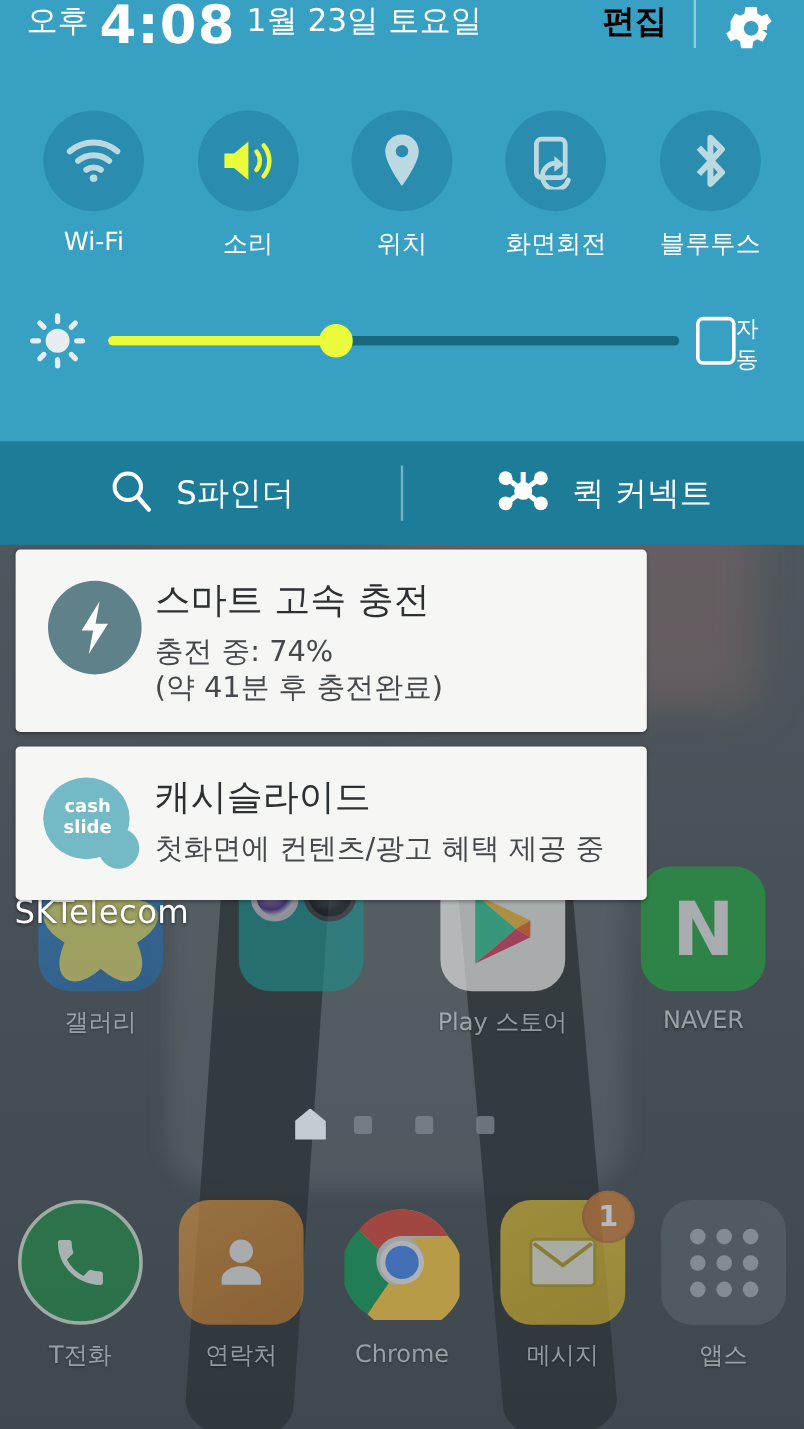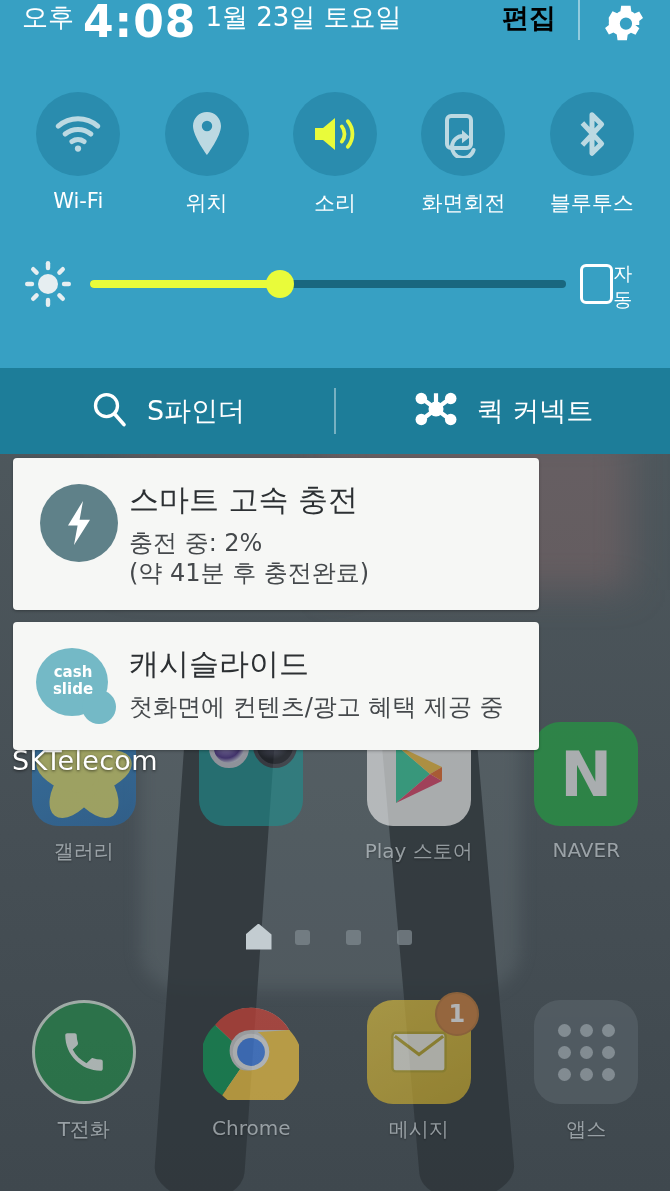--- a/index.html
+++ b/index.html
@@ -191,20 +191,29 @@
 <div class="home-row" style="top:1000px">
   <div class="home-cell">
     <div class="app-ico ico-phone dim">
       <svg width="50" height="50" viewBox="0 0 24 24" aria-hidden="true">
         <path fill="#eaf2ec" d="M6.6 10.8c1.4 2.8 3.8 5.1 6.6 6.6l2.2-2.2c.3-.3.7-.4 1-.2 1.2.4 2.4.6 3.6.6.6 0 1 .4 1 1V20c0 .6-.4 1-1 1C10.6 21 3 13.4 3 4c0-.6.4-1 1-1h3.5c.6 0 1 .4 1 1 0 1.3.2 2.5.6 3.6.1.3 0 .7-.2 1l-2.3 2.2z"></path>
       </svg>
     </div>
     <div class="app-lbl dim">T전화</div>
   </div>
 
+  <div class="home-cell">
+    <div class="app-ico ico-contacts dim">
+      <svg width="56" height="56" viewBox="0 0 24 24" aria-hidden="true">
+        <circle cx="12" cy="8" r="4.2" fill="#f2f2f2"></circle>
+        <path fill="#f2f2f2" d="M12 13.4c-4.2 0-7 2.3-7 4.6V20h14v-2c0-2.3-2.8-4.6-7-4.6z"></path>
+      </svg>
+    </div>
+    <div class="app-lbl dim">연락처</div>
+  </div>
 
   <div class="home-cell">
     <div class="app-ico ico-chrome dim">
       <svg width="96" height="96" viewBox="0 0 100 100" aria-hidden="true">
         <circle cx="50" cy="50" r="46" fill="#d8d8d8"></circle>
         <path d="M50 4a46 46 0 0 1 39.8 23H50a23 23 0 0 0-20 11.6L12.5 22A46 46 0 0 1 50 4z" fill="#dc4437"></path>
         <path d="M12.5 22 30 38.6A23 23 0 0 0 38.6 68L20 95A46 46 0 0 1 12.5 22z" fill="#0f9d58"></path>
         <path d="M89.8 27A46 46 0 0 1 20 95l18.6-27A23 23 0 0 0 69 50c0-8.8-5-16.6-12-20.5z" fill="#ffcd40"></path>
         <circle cx="50" cy="50" r="19" fill="#f2f2f2"></circle>
         <circle cx="50" cy="50" r="14.5" fill="#4285f4"></circle>
@@ -268,37 +277,37 @@
           <path fill="none" stroke="#bcd9e2" stroke-width="2.4" stroke-linecap="round" d="M2.5 5.2a14.5 14.5 0 0 1 19 0"></path>
           <path fill="none" stroke="#bcd9e2" stroke-width="2.4" stroke-linecap="round" d="M5.8 9a9.8 9.8 0 0 1 12.4 0"></path>
           <path fill="none" stroke="#bcd9e2" stroke-width="2.4" stroke-linecap="round" d="M9.1 12.6a5 5 0 0 1 5.8 0"></path>
           <circle cx="12" cy="16" r="1.5" fill="#bcd9e2"></circle>
         </svg>
       </div>
       <div class="tgl-lbl">Wi-Fi</div>
     </div>
 
     <div class="tgl">
-      <div class="tgl-circle">
-        <svg width="36" height="48" viewBox="0 0 18 24" aria-hidden="true">
-          <path fill="#bcd9e2" d="M9 1C5.1 1 2 4.1 2 8c0 5.2 7 14.5 7 14.5S16 13.2 16 8c0-3.9-3.1-7-7-7zm0 9.6A2.6 2.6 0 1 1 9 5.4a2.6 2.6 0 0 1 0 5.2z"></path>
-        </svg>
-      </div>
-      <div class="tgl-lbl">위치</div>
-    </div>
-
-    <div class="tgl">
       <div class="tgl-circle on">
         <svg width="48" height="44" viewBox="0 0 24 22" aria-hidden="true">
           <path fill="#e9fb3a" d="M2 8v6h4l6 5V3L6 8H2z"></path>
           <path fill="none" stroke="#e9fb3a" stroke-width="1.9" stroke-linecap="round" d="M15.4 7.2a6 6 0 0 1 0 7.6"></path>
           <path fill="none" stroke="#e9fb3a" stroke-width="1.9" stroke-linecap="round" d="M18.4 4.6a10 10 0 0 1 0 12.8"></path>
         </svg>
       </div>
       <div class="tgl-lbl">소리</div>
+    </div>
+
+    <div class="tgl">
+      <div class="tgl-circle">
+        <svg width="36" height="48" viewBox="0 0 18 24" aria-hidden="true">
+          <path fill="#bcd9e2" d="M9 1C5.1 1 2 4.1 2 8c0 5.2 7 14.5 7 14.5S16 13.2 16 8c0-3.9-3.1-7-7-7zm0 9.6A2.6 2.6 0 1 1 9 5.4a2.6 2.6 0 0 1 0 5.2z"></path>
+        </svg>
+      </div>
+      <div class="tgl-lbl">위치</div>
     </div>
 
     <div class="tgl">
       <div class="tgl-circle">
         <svg width="48" height="48" viewBox="0 0 24 24" aria-hidden="true">
           <rect x="4" y="3" width="12" height="16" rx="2" fill="none" stroke="#bcd9e2" stroke-width="2"></rect>
           <path d="M12 13a5.5 5.5 0 1 0 5.3 7" fill="none" stroke="#bcd9e2" stroke-width="2" stroke-linecap="round"></path>
           <polygon points="11.5,10 15.5,13.5 11.5,16.6" fill="#bcd9e2"></polygon>
         </svg>
       </div>
@@ -381,21 +390,21 @@
   <div class="notif">
     <div class="notif-icon">
       <div class="charge-circle">
         <svg width="34" height="48" viewBox="0 0 17 24" aria-hidden="true">
           <polygon points="10.5,1 3,13.2 7.8,13.2 6,23 14,10.4 8.8,10.4" fill="#ffffff"></polygon>
         </svg>
       </div>
     </div>
     <div class="notif-body">
       <div class="notif-title">스마트 고속 충전</div>
-      <div class="notif-text">충전 중: 2%</div>
+      <div class="notif-text">충전 중: 74%</div>
       <div class="notif-text">(약 41분 후 충전완료)</div>
     </div>
   </div>
 
   <div class="notif">
     <div class="notif-icon">
       <div class="cash-logo">
         <span class="blob"></span>
         <span class="tail"></span>
         <span class="txt">

